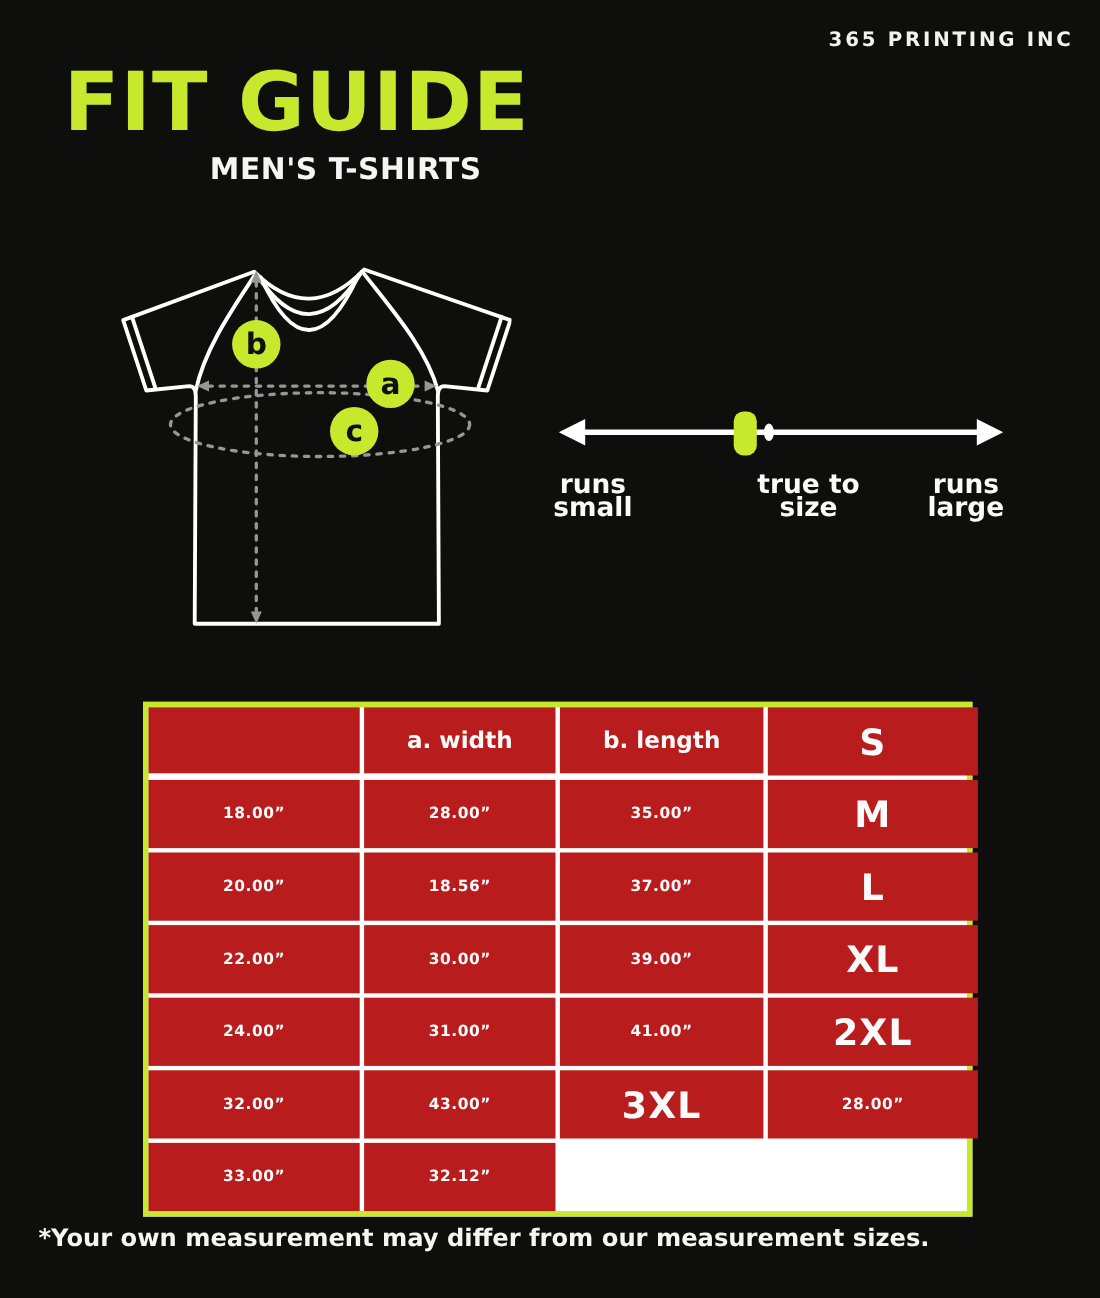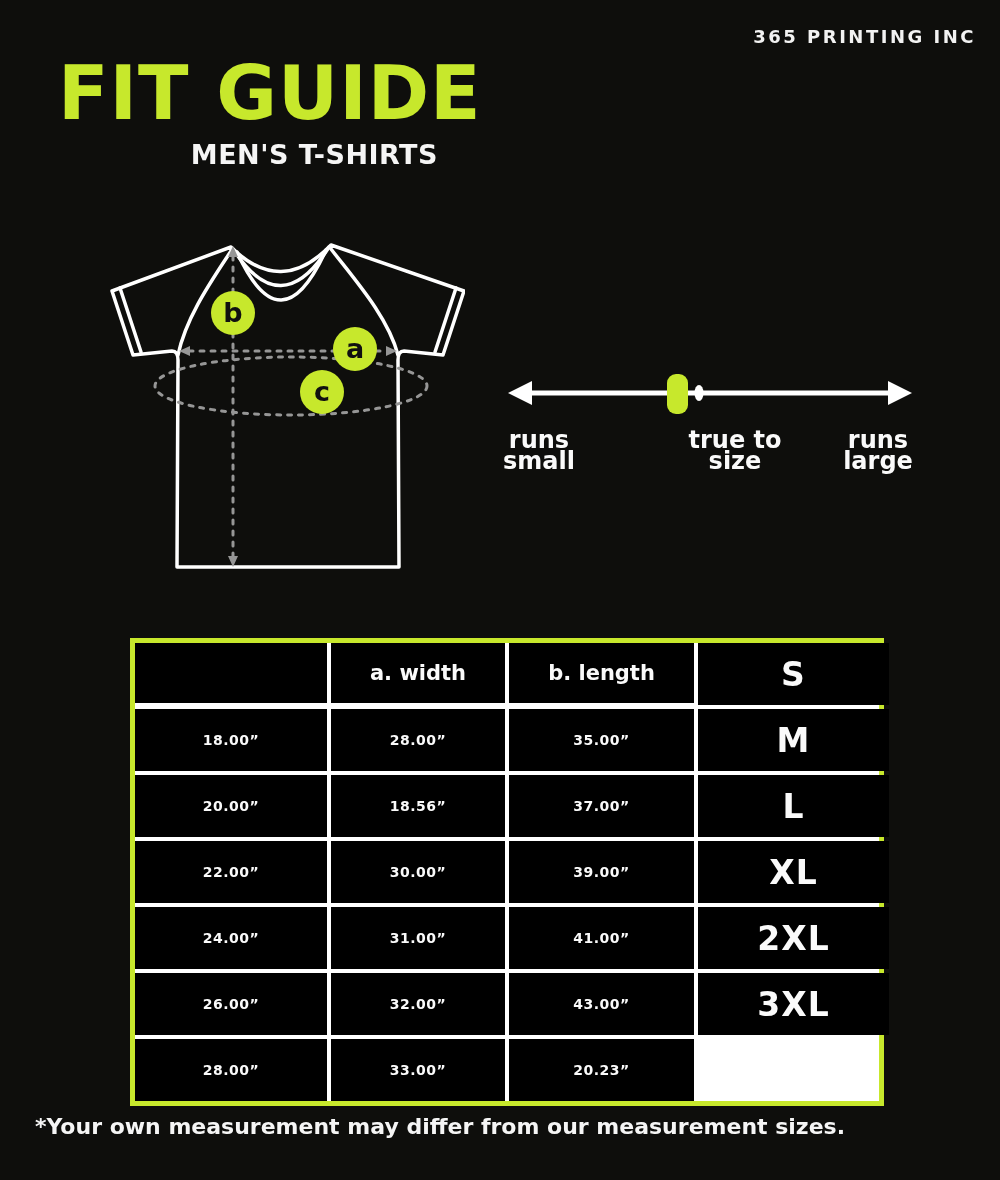--- a/index.html
+++ b/index.html
@@ -48,21 +48,21 @@
     position:absolute;left:130px;top:638px;
     width:754px;box-sizing:border-box;
     border:5px solid var(--accent,#c7e82c);
     background:#ffffff;
     display:grid;
     grid-template-columns:192px 174px 185px 191px;
     grid-auto-rows:auto;
     gap:4px;
   }
   .size-table .cell{
-    background:#000000;
+    background:#b91c1c;
     display:flex;align-items:center;justify-content:center;
     color:#fafafa;
   }
   .size-table .hcell{height:60px;font-size:21px;}
   .size-table .dcell{height:62px;font-size:14px;letter-spacing:0.5px;}
   .size-table .scell{font-size:33px;letter-spacing:1px;}
   .footnote{
     position:absolute;left:0;top:1114px;width:880px;
     text-align:center;
     font-size:22px;color:#f5f5f5;
@@ -167,25 +167,24 @@
     <div class="cell dcell">22.00”</div>
     <div class="cell dcell">30.00”</div>
     <div class="cell dcell">39.00”</div>
 
     <div class="cell dcell scell">XL</div>
     <div class="cell dcell">24.00”</div>
     <div class="cell dcell">31.00”</div>
     <div class="cell dcell">41.00”</div>
 
     <div class="cell dcell scell">2XL</div>
-    <div class="cell dcell">26.00”</div>
     <div class="cell dcell">32.00”</div>
     <div class="cell dcell">43.00”</div>
 
     <div class="cell dcell scell">3XL</div>
     <div class="cell dcell">28.00”</div>
     <div class="cell dcell">33.00”</div>
-    <div class="cell dcell">20.23”</div>
+    <div class="cell dcell">32.12”</div>
   </div>
 
   <div class="footnote">*Your own measurement may differ from our measurement sizes.</div>
 
 </div>
 
 </body></html>

